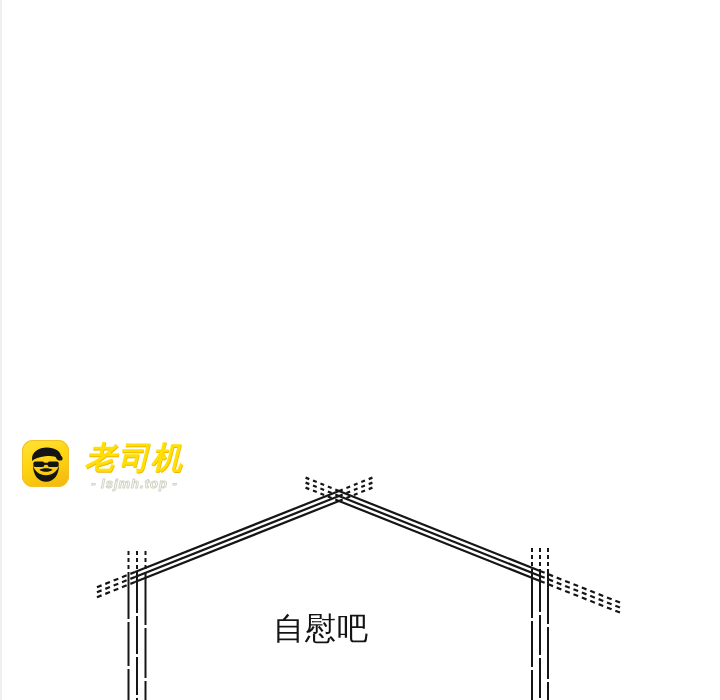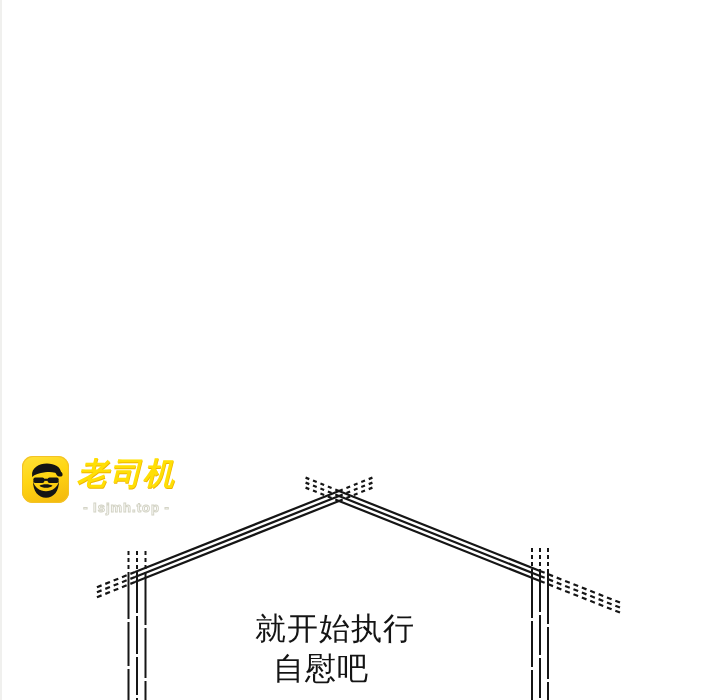--- a/index.html
+++ b/index.html
@@ -9,42 +9,42 @@
     background:#ffffff;
     overflow:hidden;
     font-family:"Liberation Sans","DejaVu Sans",sans-serif;
   }
   #page-left-edge{
     position:absolute;left:0;top:0;width:2px;height:100%;
     background:#f0f0ee;
   }
   
   #watermark{
-    position:absolute;left:22px;top:456px;
-    display:flex;align-items:flex-start;gap:8px;justify-content:flex-end;
+    position:absolute;left:22px;top:440px;
+    display:flex;align-items:flex-start;gap:16px;justify-content:flex-end;
   }
   #watermark-icon{
     width:47px;height:47px;border-radius:11px;
     background:linear-gradient(160deg,#ffe23a 0%,#ffd512 45%,#f2b60e 100%);
     box-shadow:0 0 0 1px #f3c227 inset;
     display:flex;align-items:center;justify-content:center;
     flex:0 0 auto;
   }
   #watermark-text{display:flex;flex-direction:column;margin-top:2px;}
   #watermark-brand{
     font-size:31px;line-height:32px;
     font-weight:900;font-style:italic;
     letter-spacing:2px;
     color:#ffdf05;
     text-shadow:0.5px 0.5px 0 #f0b400;
   }
   #watermark-site{
-    margin-top:10px;
+    margin-top:2px;
     font-size:13px;line-height:16px;
-    font-weight:700;
+    font-weight:700;font-style:italic;
     letter-spacing:1px;
     color:#ffffff;
     -webkit-text-stroke:1px #d4d4c6;
     text-align:center;
   }
   
   #house-sketch{position:absolute;left:0;top:0;}
   
   #dialogue{
     position:absolute;left:235px;top:609px;width:200px;
@@ -133,17 +133,16 @@
         <path d="M15.5 29.5 C19 27.2 27 27.2 30.5 29.5 C27 32.8 19 32.8 15.5 29.5 Z"></path>
       </svg>
     </div>
     <div id="watermark-text">
       <span id="watermark-brand">老司机</span>
       <span id="watermark-site">- lsjmh.top -</span>
     </div>
   </div>
 
   <div id="dialogue">
-    <div class="dialogue-line">就开始执行</div>
     <div class="dialogue-line shift-left">自慰吧</div>
   </div>
 
 </div>
 
 </body></html>

